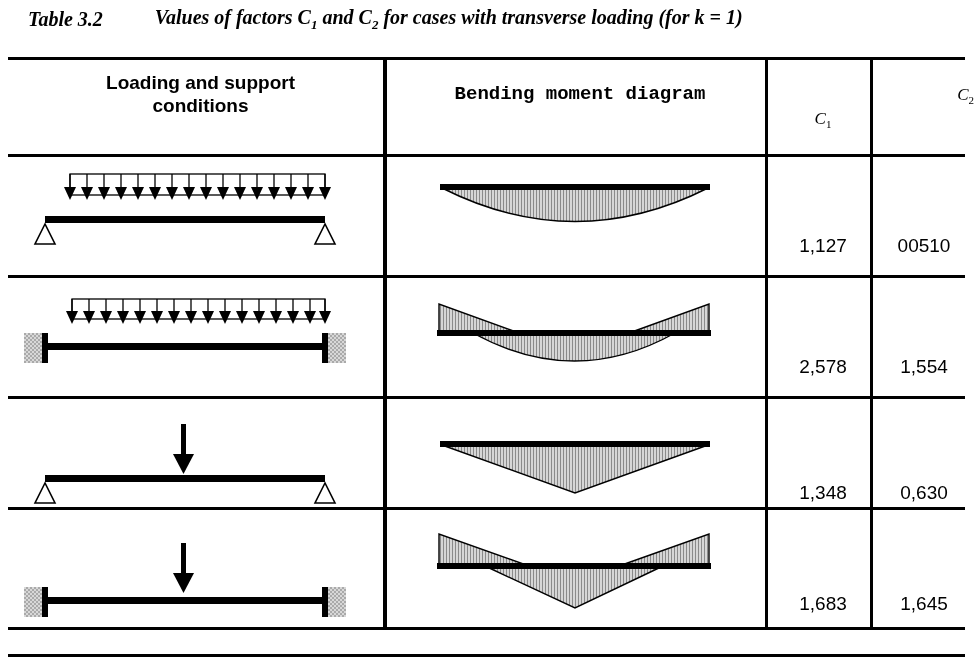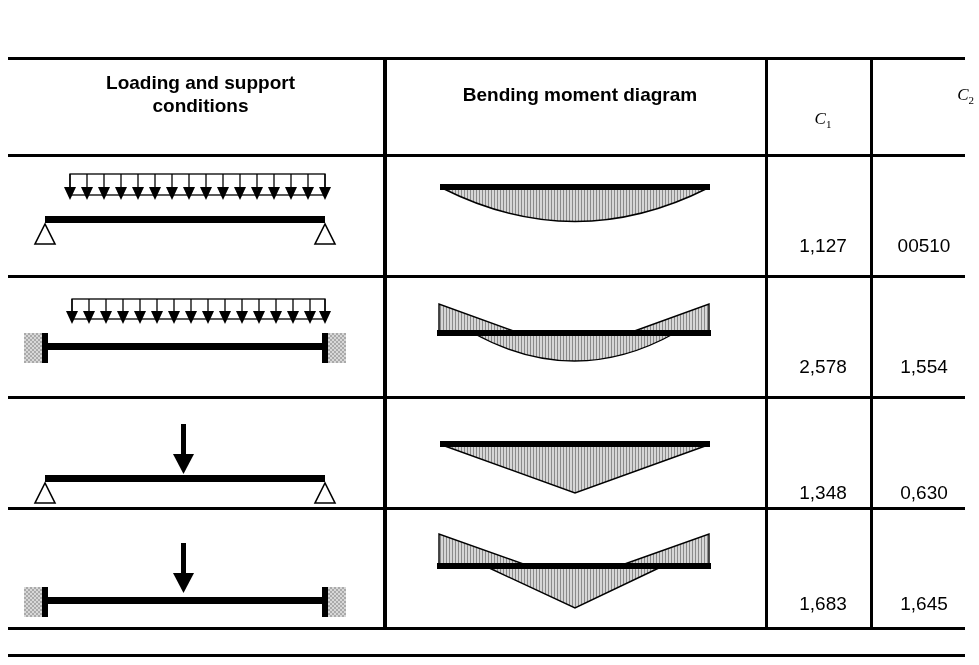--- a/index.html
+++ b/index.html
@@ -91,20 +91,21 @@
     left: 10px;
     top: 14px;
     width: 365px;
     font-size: 19px;
   }
   .hdr-bmd {
     left: 392px;
     top: 26px;
     width: 360px;
     font-size: 19px;
+    font-family: Liberation Mono, monospace;
   }
   .hdr-c {
     top: 28px;
     width: 100px;
     font-size: 17px;
     font-family: "Liberation Serif", serif;
     font-weight: normal;
     font-style: italic;
   }
   .hdr-c sub {
@@ -137,20 +138,24 @@
   }
   .cell-load svg, .cell-bmd svg {
     display: block;
   }
 </style>
 </head>
 <body>
 
 <div id="page">
 
+  <div class="title-row">
+    <span class="title-label">Table 3.2</span>
+    <span class="title-text"><span>Values of factors C</span><sub>1</sub><span> and C</span><sub>2</sub><span> for cases with transverse loading (for k = 1)</span></span>
+  </div>
 
   <div class="table">
 
     <div class="hrule" style="top:0px;"></div>
     <div class="hrule" style="top:97px;"></div>
     <div class="hrule" style="top:218px;"></div>
     <div class="hrule" style="top:339px;"></div>
     <div class="hrule" style="top:450px;"></div>
     <div class="hrule" style="top:570px;"></div>
     <div class="hrule" style="top:597px;"></div>

